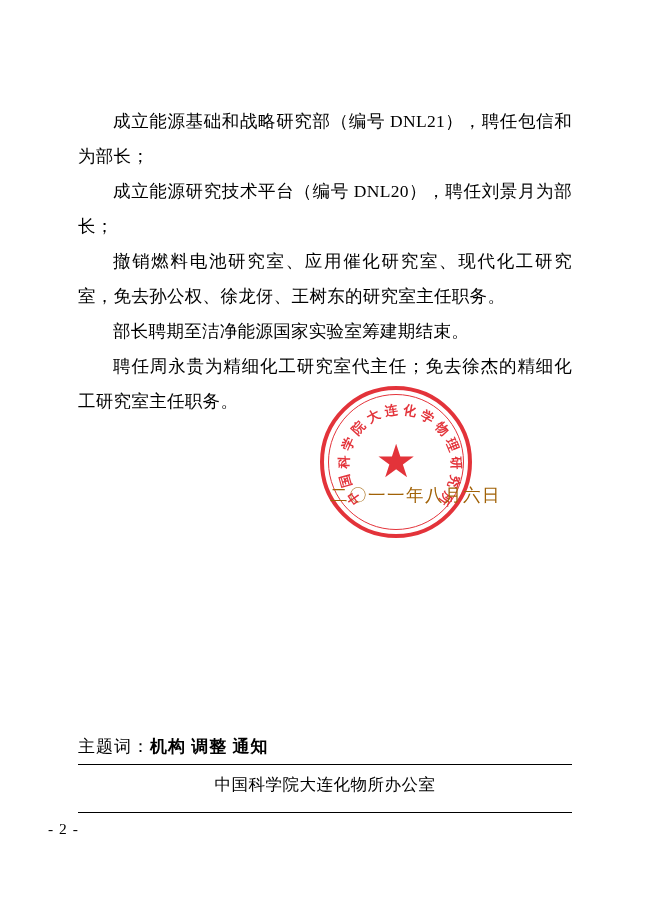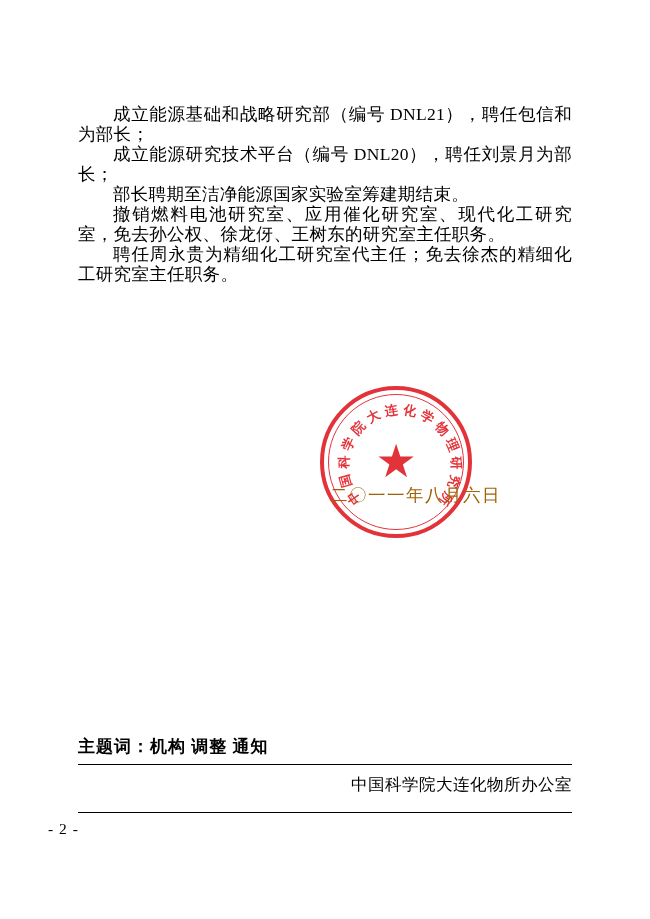--- a/index.html
+++ b/index.html
@@ -21,21 +21,21 @@
     width: 650px;
     height: 919px;
     background: #ffffff;
   }
   .body-text {
     position: absolute;
     left: 78px;
     top: 104px;
     width: 494px;
     font-size: 17.5px;
-    line-height: 20px;
+    line-height: 35px;
     text-align: justify;
     letter-spacing: 0.3px;
   }
   .para {
     text-indent: 2em;
     margin: 0;
   }
   
   .seal-wrap {
     position: absolute;
@@ -101,28 +101,28 @@
     left: 78px;
     top: 735px;
     width: 494px;
   }
   .kw-line {
     font-size: 17px;
     font-weight: bold;
     letter-spacing: 1px;
     padding-bottom: 6px;
   }
-  .kw-label { font-weight: bold; }
+  .kw-label { font-weight: normal; }
   .rule {
     border-top: 1.6px solid #000;
     width: 494px;
   }
   .issuer-row {
     display: flex;
-    justify-content: flex-end;
+    justify-content: center;
     font-size: 16.5px;
     padding-top: 9px;
     letter-spacing: 0.5px;
     gap: 43px;
   }
   .rule-bottom {
     position: absolute;
     left: 78px;
     top: 812px;
     border-top: 1.4px solid #000;
@@ -137,22 +137,22 @@
   }
 </style>
 </head>
 <body>
 
 <div class="page">
 
   <div class="body-text">
     <p class="para">成立能源基础和战略研究部（编号 DNL21），聘任包信和为部长；</p>
     <p class="para">成立能源研究技术平台（编号 DNL20），聘任刘景月为部长；</p>
+    <p class="para">撤销燃料电池研究室、应用催化研究室、现代化工研究室，免去孙公权、徐龙伢、王树东的研究室主任职务。</p>
     <p class="para">部长聘期至洁净能源国家实验室筹建期结束。</p>
-    <p class="para">撤销燃料电池研究室、应用催化研究室、现代化工研究室，免去孙公权、徐龙伢、王树东的研究室主任职务。</p>
     <p class="para">聘任周永贵为精细化工研究室代主任；免去徐杰的精细化工研究室主任职务。</p>
   </div>
 
   <div class="seal-wrap">
     <div class="seal">
       <div class="seal-inner"></div>
       <div class="seal-text" id="sealText">
           <span style="transform: translate(-47.5108px, 33.2674px) rotate(-125deg) translate(-6px, -7px);">中</span>
           <span style="transform: translate(-55.8171px, 15.7623px) rotate(-105.769deg) translate(-6px, -7px);">国</span>
           <span style="transform: translate(-57.8942px, -3.50195px) rotate(-86.5385deg) translate(-6px, -7px);">科</span>

